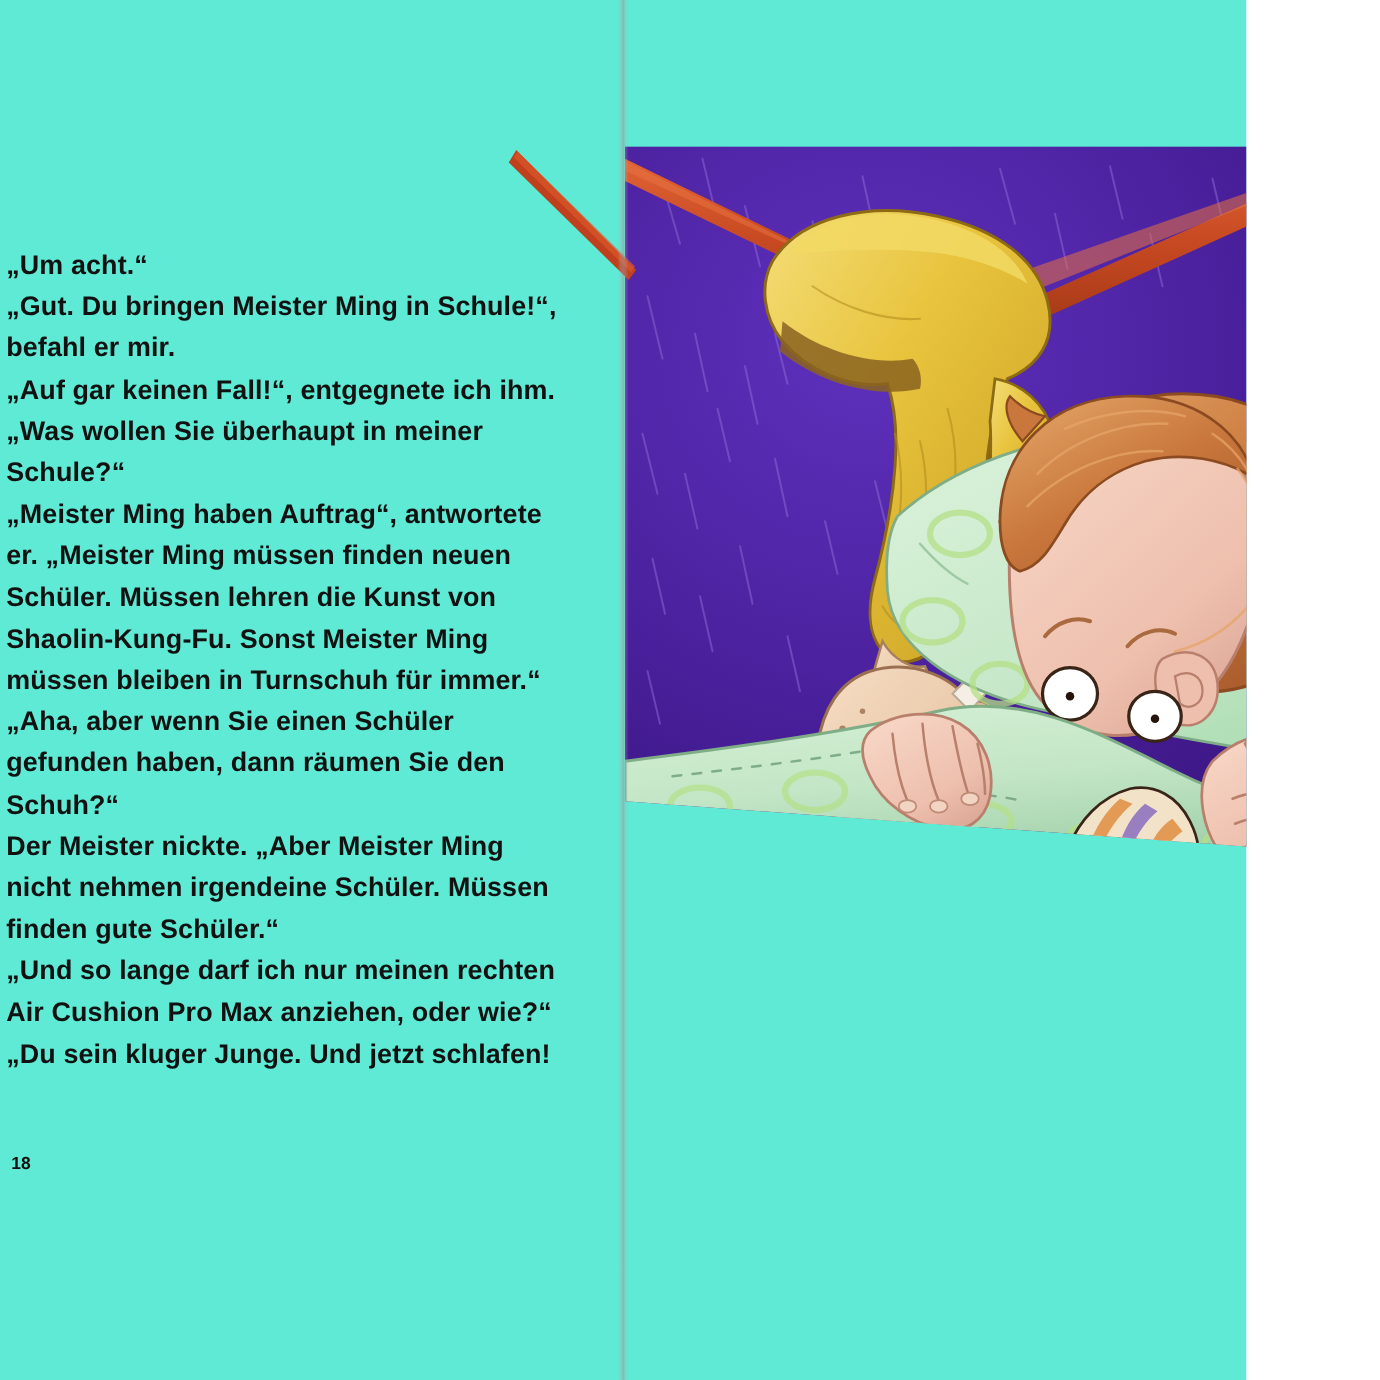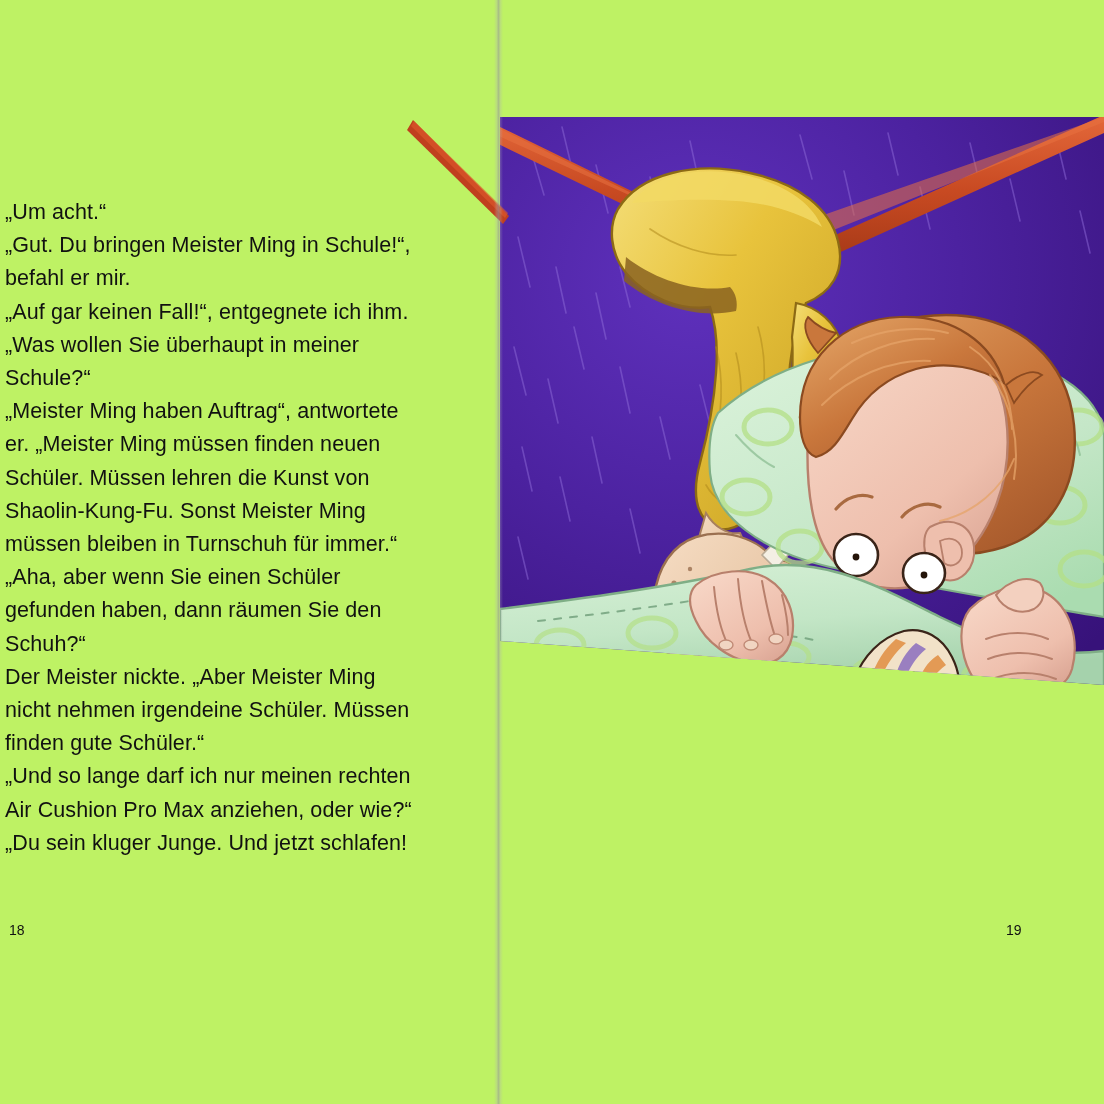--- a/index.html
+++ b/index.html
@@ -2,25 +2,26 @@
 <html><head>
 <meta charset="utf-8">
 <style>
   html, body {
     margin: 0;
     padding: 0;
     background: #ffffff;
   }
   #page {
     position: relative;
-    width: 1104px;
+    width: 997px;
     height: 1104px;
-    background: #bef264;
+    background: #5eead4;
     overflow: hidden;
     font-family: "Liberation Sans", sans-serif;
+    font-weight: bold;
   }
 
   
   .gutter {
     position: absolute;
     left: 494px;
     top: 0;
     width: 9px;
     height: 1104px;
     background: linear-gradient(to right,

